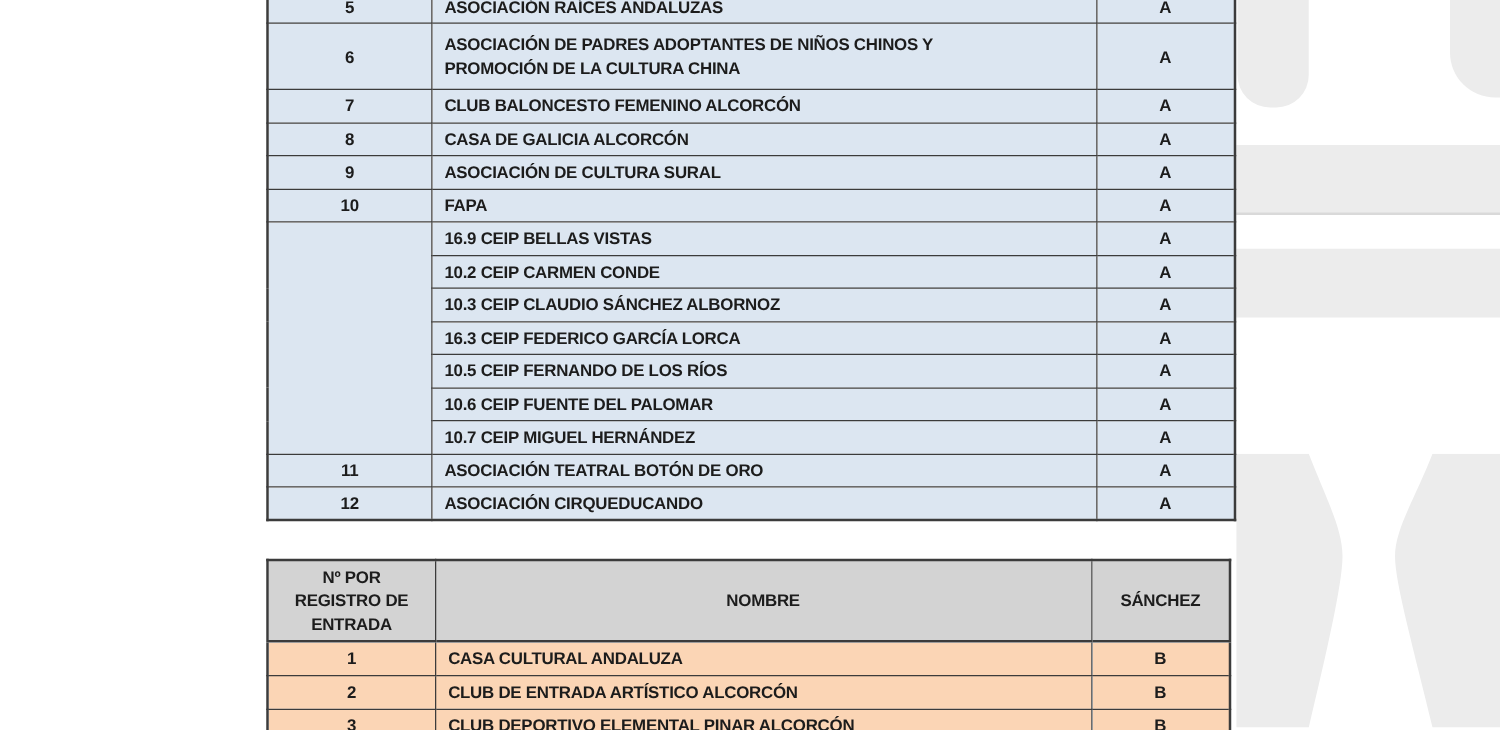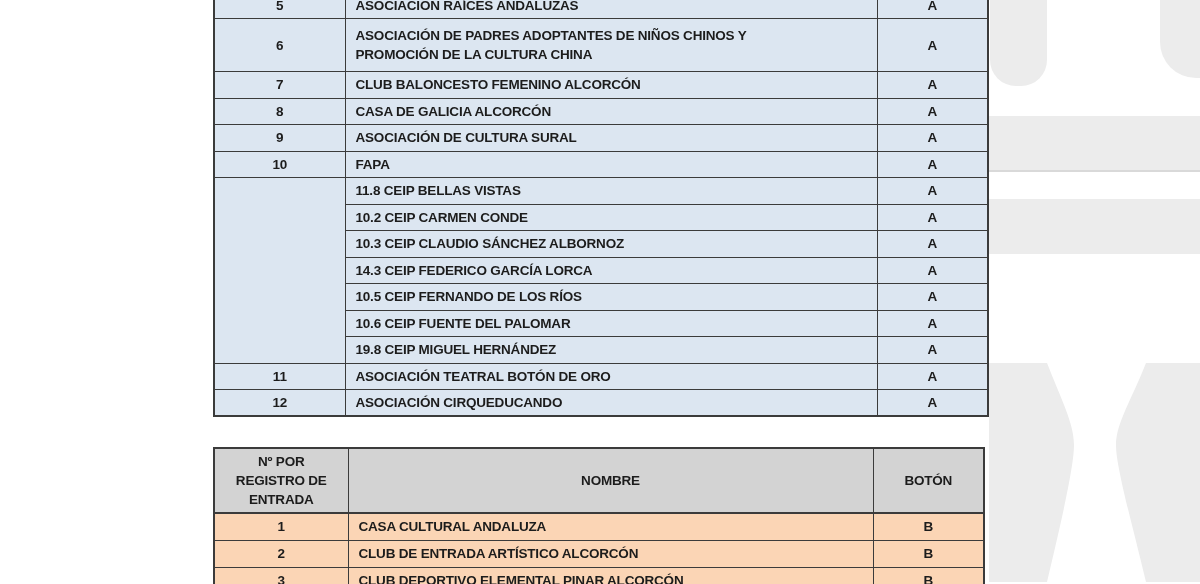--- a/index.html
+++ b/index.html
@@ -107,45 +107,45 @@
           <td class="col-name">ASOCIACIÓN DE CULTURA SURAL</td>
           <td class="col-opt">A</td>
         </tr>
         <tr>
           <td class="col-num">10</td>
           <td class="col-name">FAPA</td>
           <td class="col-opt">A</td>
         </tr>
         <tr>
           <td class="col-num" rowspan="7"></td>
-          <td class="col-name">11.8 CEIP BELLAS VISTAS</td>
+          <td class="col-name">16.9 CEIP BELLAS VISTAS</td>
           <td class="col-opt">A</td>
         </tr>
         <tr>
           <td class="col-name">10.2 CEIP CARMEN CONDE</td>
           <td class="col-opt">A</td>
         </tr>
         <tr>
           <td class="col-name">10.3 CEIP CLAUDIO SÁNCHEZ ALBORNOZ</td>
           <td class="col-opt">A</td>
         </tr>
         <tr>
-          <td class="col-name">14.3 CEIP FEDERICO GARCÍA LORCA</td>
+          <td class="col-name">16.3 CEIP FEDERICO GARCÍA LORCA</td>
           <td class="col-opt">A</td>
         </tr>
         <tr>
           <td class="col-name">10.5 CEIP FERNANDO DE LOS RÍOS</td>
           <td class="col-opt">A</td>
         </tr>
         <tr>
           <td class="col-name">10.6 CEIP FUENTE DEL PALOMAR</td>
           <td class="col-opt">A</td>
         </tr>
         <tr>
-          <td class="col-name">19.8 CEIP MIGUEL HERNÁNDEZ</td>
+          <td class="col-name">10.7 CEIP MIGUEL HERNÁNDEZ</td>
           <td class="col-opt">A</td>
         </tr>
         <tr>
           <td class="col-num">11</td>
           <td class="col-name">ASOCIACIÓN TEATRAL BOTÓN DE ORO</td>
           <td class="col-opt">A</td>
         </tr>
         <tr>
           <td class="col-num">12</td>
           <td class="col-name">ASOCIACIÓN CIRQUEDUCANDO</td>
@@ -159,21 +159,21 @@
       <col style="width:134px">
       <col style="width:525px">
       <col style="width:111px">
     </colgroup>
     <thead>
       <tr>
         <th>Nº POR
 REGISTRO DE
 ENTRADA</th>
         <th>NOMBRE</th>
-        <th>BOTÓN</th>
+        <th>SÁNCHEZ</th>
       </tr>
     </thead>
     <tbody>
         <tr>
           <td class="col-num">1</td>
           <td class="col-name">CASA CULTURAL ANDALUZA</td>
           <td class="col-opt">B</td>
         </tr>
         <tr>
           <td class="col-num">2</td>

